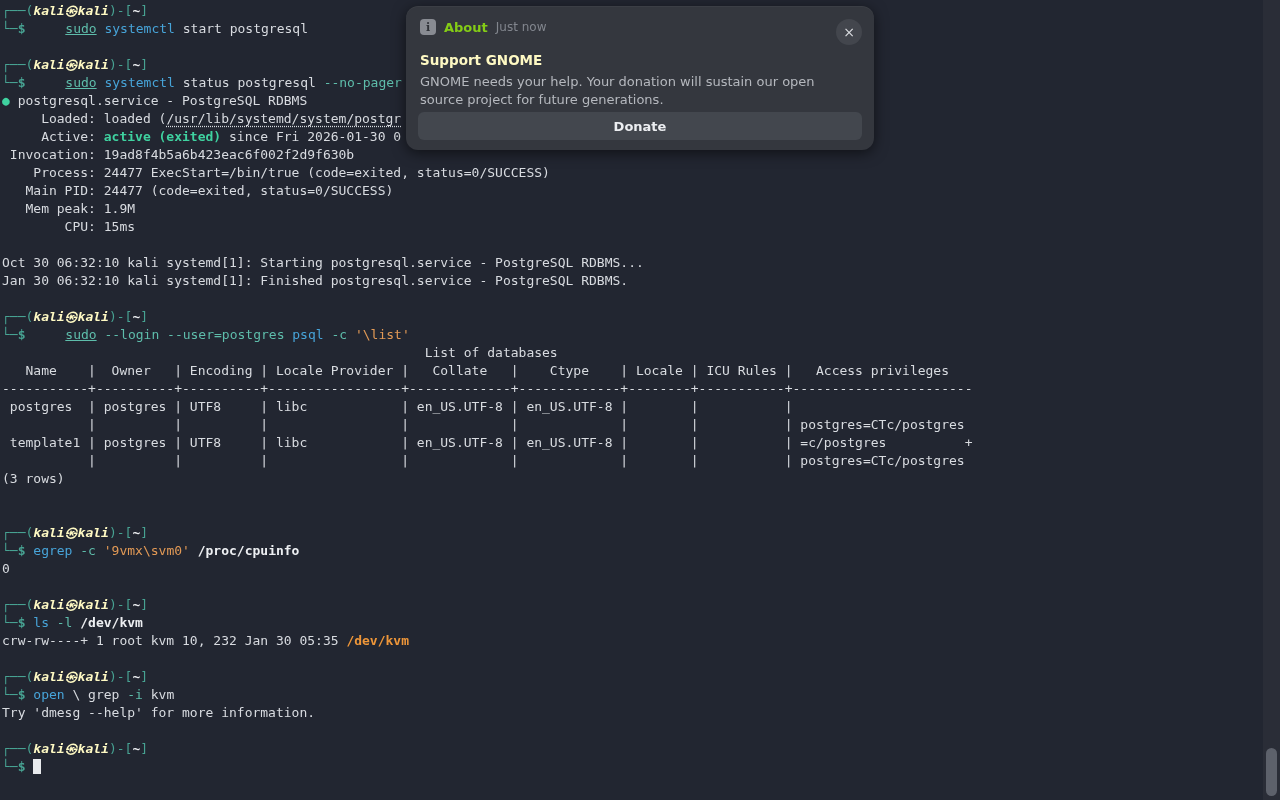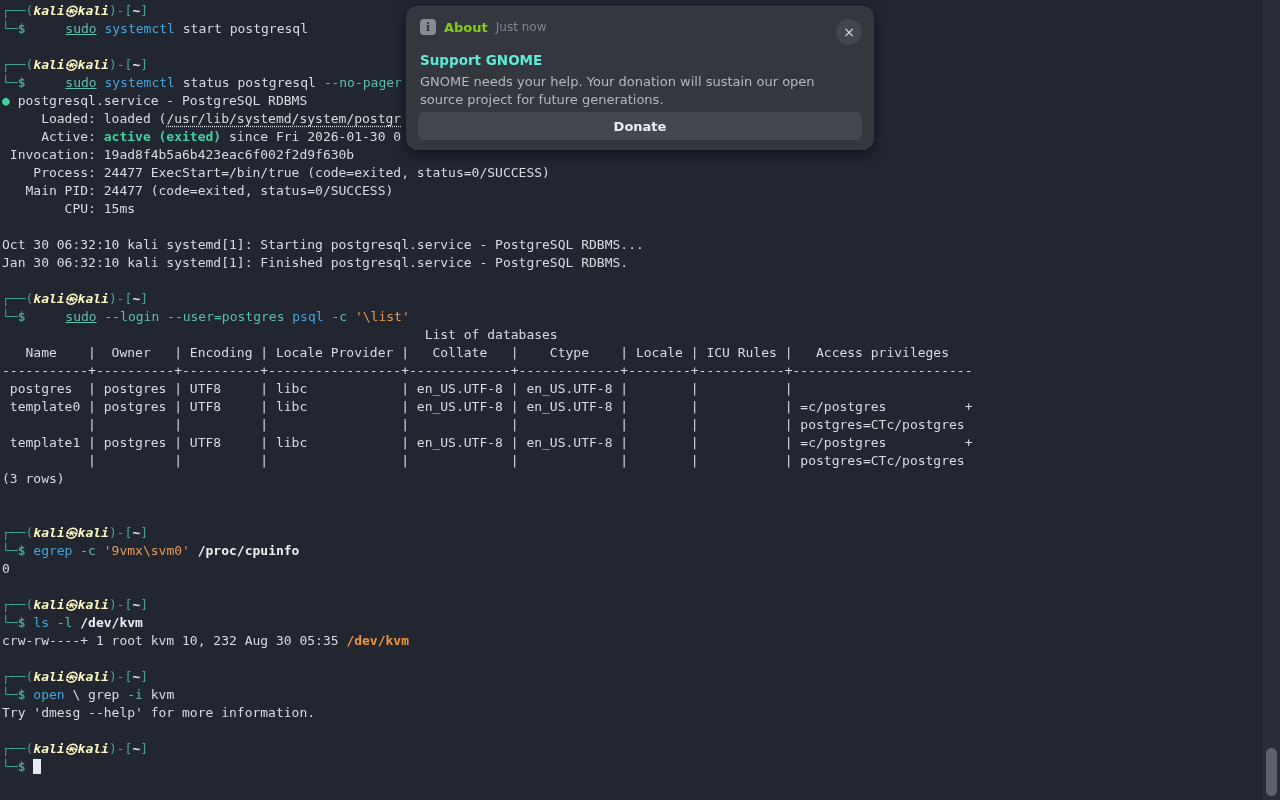--- a/index.html
+++ b/index.html
@@ -62,21 +62,21 @@
   .notif-app  { color: #84cc16; font-size: 13px; font-weight: bold; text-align: right; }
   .notif-time { color: #82868E; font-size: 12px; }
   .notif-close {
     position: absolute; right: 12px; top: 13px; width: 26px; height: 26px;
     border-radius: 50%; border: none; background: #43464D; color: #D9DBDF;
     font-size: 14px; line-height: 26px; text-align: center; cursor: pointer; padding: 0;
     font-family: "DejaVu Sans", sans-serif;
   }
   .notif-title {
     position: absolute; left: 14px; top: 46px;
-    color: #5eead4; font-size: 13.5px; font-weight: bold;
+    color: #fef9c3; font-size: 13.5px; font-weight: bold;
   }
   .notif-body {
     position: absolute; left: 14px; top: 67px; width: 432px;
     color: #B5B8BE; font-size: 13px; line-height: 18px;
   }
   .notif-action {
     position: absolute; left: 12px; right: 12px; bottom: 10px; height: 28px;
     border: none; border-radius: 6px; background: #43474E;
     color: #ECEEF1; font-size: 13px; font-weight: bold; cursor: pointer;
     font-family: "DejaVu Sans", "Liberation Sans", sans-serif;
@@ -92,45 +92,45 @@
       <div class="line"><span class="sg-fr">└─</span><span class="sg-db">$</span><span class="sg-d"> </span><span class="sg-s">sudo</span><span class="sg-d"> </span><span class="sg-c">systemctl</span><span class="sg-d"> start postgresql</span></div>
       <div class="line"></div>
       <div class="line"><span class="sg-fr">┌──(</span><span class="sg-u">kali㉿kali</span><span class="sg-fr">)-[</span><span class="sg-pw">~</span><span class="sg-fr">]</span></div>
       <div class="line"><span class="sg-fr">└─</span><span class="sg-db">$</span><span class="sg-d"> </span><span class="sg-s">sudo</span><span class="sg-d"> </span><span class="sg-c">systemctl</span><span class="sg-d"> status postgresql </span><span class="sg-o">--no-pager</span></div>
       <div class="line"><span class="sg-g">●</span><span class="sg-d"> postgresql.service - PostgreSQL RDBMS</span></div>
       <div class="line"><span class="sg-d">     Loaded: loaded (</span><span class="sg-lk">/usr/lib/systemd/system/postgr</span></div>
       <div class="line"><span class="sg-d">     Active: </span><span class="sg-g">active (exited)</span><span class="sg-d"> since Fri 2026-01-30 0</span></div>
       <div class="line"><span class="sg-d"> Invocation: 19ad8f4b5a6b423eac6f002f2d9f630b</span></div>
       <div class="line"><span class="sg-d">    Process: 24477 ExecStart=/bin/true (code=exited, status=0/SUCCESS)</span></div>
       <div class="line"><span class="sg-d">   Main PID: 24477 (code=exited, status=0/SUCCESS)</span></div>
+      <div class="line"><span class="sg-d">   Mem peak: 1.9M</span></div>
       <div class="line"><span class="sg-d">        CPU: 15ms</span></div>
       <div class="line"></div>
       <div class="line"><span class="sg-d">Oct 30 06:32:10 kali systemd[1]: Starting postgresql.service - PostgreSQL RDBMS...</span></div>
       <div class="line"><span class="sg-d">Jan 30 06:32:10 kali systemd[1]: Finished postgresql.service - PostgreSQL RDBMS.</span></div>
       <div class="line"></div>
       <div class="line"><span class="sg-fr">┌──(</span><span class="sg-u">kali㉿kali</span><span class="sg-fr">)-[</span><span class="sg-pw">~</span><span class="sg-fr">]</span></div>
       <div class="line"><span class="sg-fr">└─</span><span class="sg-db">$</span><span class="sg-d"> </span><span class="sg-s">sudo</span><span class="sg-d"> </span><span class="sg-o">--login --user=postgres</span><span class="sg-d"> </span><span class="sg-c">psql</span><span class="sg-d"> </span><span class="sg-o">-c</span><span class="sg-d"> </span><span class="sg-q">'\list'</span></div>
       <div class="line"><span class="sg-d">                                                      List of databases</span></div>
       <div class="line"><span class="sg-d">   Name    |  Owner   | Encoding | Locale Provider |   Collate   |    Ctype    | Locale | ICU Rules |   Access privileges</span></div>
       <div class="line"><span class="sg-d">-----------+----------+----------+-----------------+-------------+-------------+--------+-----------+-----------------------</span></div>
       <div class="line"><span class="sg-d"> postgres  | postgres | UTF8     | libc            | en_US.UTF-8 | en_US.UTF-8 |        |           |</span></div>
-      <div class="line"><span class="sg-d"> template0 | postgres | UTF8     | libc            | en_US.UTF-8 | en_US.UTF-8 |        |           | =c/postgres          +</span></div>
       <div class="line"><span class="sg-d">           |          |          |                 |             |             |        |           | postgres=CTc/postgres</span></div>
       <div class="line"><span class="sg-d"> template1 | postgres | UTF8     | libc            | en_US.UTF-8 | en_US.UTF-8 |        |           | =c/postgres          +</span></div>
       <div class="line"><span class="sg-d">           |          |          |                 |             |             |        |           | postgres=CTc/postgres</span></div>
       <div class="line"><span class="sg-d">(3 rows)</span></div>
       <div class="line"></div>
       <div class="line"></div>
       <div class="line"><span class="sg-fr">┌──(</span><span class="sg-u">kali㉿kali</span><span class="sg-fr">)-[</span><span class="sg-pw">~</span><span class="sg-fr">]</span></div>
       <div class="line"><span class="sg-fr">└─</span><span class="sg-db">$</span><span class="sg-d"> </span><span class="sg-c">egrep</span><span class="sg-d"> </span><span class="sg-o">-c</span><span class="sg-d"> </span><span class="sg-q">'9vmx\svm0'</span><span class="sg-d"> </span><span class="sg-pa">/proc/cpuinfo</span></div>
       <div class="line"><span class="sg-d">0</span></div>
       <div class="line"></div>
       <div class="line"><span class="sg-fr">┌──(</span><span class="sg-u">kali㉿kali</span><span class="sg-fr">)-[</span><span class="sg-pw">~</span><span class="sg-fr">]</span></div>
       <div class="line"><span class="sg-fr">└─</span><span class="sg-db">$</span><span class="sg-d"> </span><span class="sg-c">ls</span><span class="sg-d"> </span><span class="sg-o">-l</span><span class="sg-d"> </span><span class="sg-pa">/dev/kvm</span></div>
-      <div class="line"><span class="sg-d">crw-rw----+ 1 root kvm 10, 232 Aug 30 05:35 </span><span class="sg-dev">/dev/kvm</span></div>
+      <div class="line"><span class="sg-d">crw-rw----+ 1 root kvm 10, 232 Jan 30 05:35 </span><span class="sg-dev">/dev/kvm</span></div>
       <div class="line"></div>
       <div class="line"><span class="sg-fr">┌──(</span><span class="sg-u">kali㉿kali</span><span class="sg-fr">)-[</span><span class="sg-pw">~</span><span class="sg-fr">]</span></div>
       <div class="line"><span class="sg-fr">└─</span><span class="sg-db">$</span><span class="sg-d"> </span><span class="sg-c">open</span><span class="sg-d"> \ grep </span><span class="sg-o">-i</span><span class="sg-d"> kvm</span></div>
       <div class="line"><span class="sg-d">Try 'dmesg --help' for more information.</span></div>
       <div class="line"></div>
       <div class="line"><span class="sg-fr">┌──(</span><span class="sg-u">kali㉿kali</span><span class="sg-fr">)-[</span><span class="sg-pw">~</span><span class="sg-fr">]</span></div>
       <div class="line"><span class="sg-fr">└─</span><span class="sg-db">$</span><span class="sg-d"> </span><span class="sg-cur"> </span></div>
     </div>
 
   <div class="scrollbar-track">

